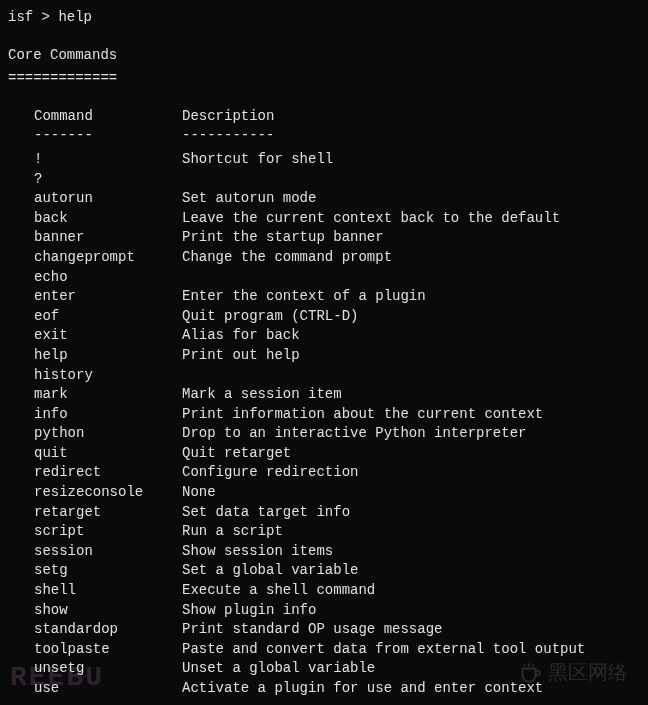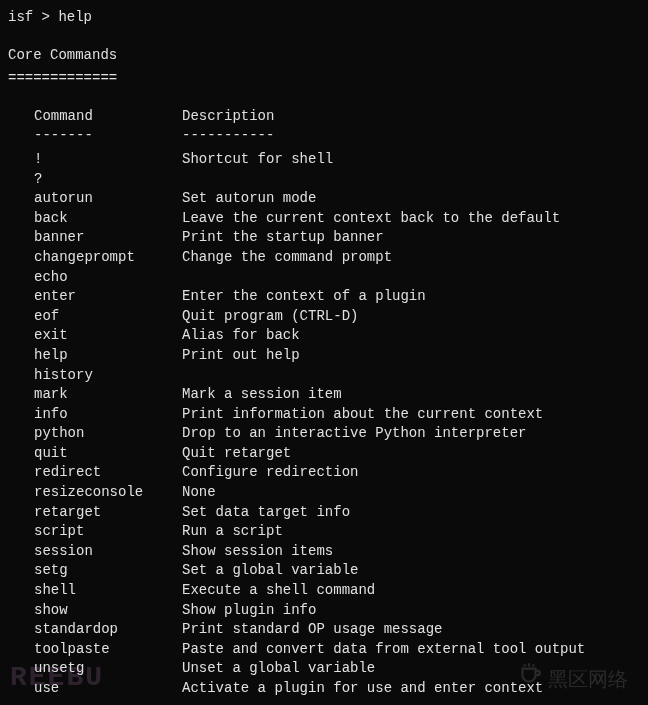--- a/index.html
+++ b/index.html
@@ -49,21 +49,21 @@
       margin-left: 26px;
     }
     .watermark {
       position: absolute;
       bottom: 10px;
       right: 20px;
       opacity: 0.25;
       font-size: 20px;
       pointer-events: none;
       display: flex;
-      align-items: flex-end;
+      align-items: flex-start;
       gap: 6px;
       color: #888;
     }
     .watermark-left {
       position: absolute;
       bottom: 8px;
       left: 10px;
       opacity: 0.15;
       font-size: 28px;
       font-weight: bold;

